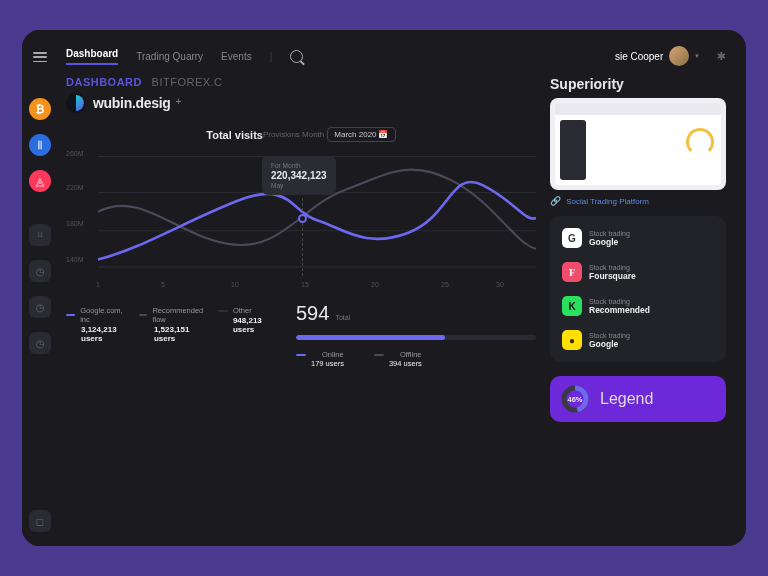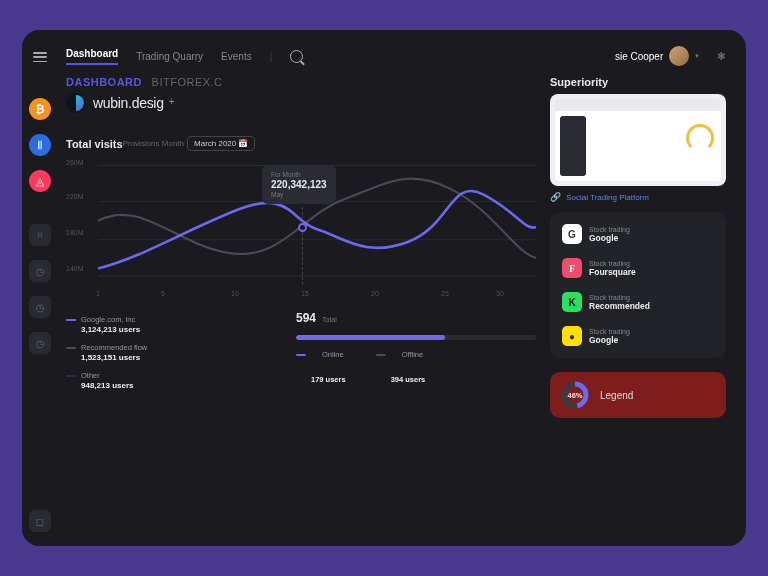--- a/index.html
+++ b/index.html
@@ -25,23 +25,23 @@
   .topnav .avatar{width:20px;height:20px;border-radius:50%;background:linear-gradient(135deg,#d4a574,#8b6f47)}
   .topnav .gear{color:#666;font-size:11px;cursor:pointer}
   .body{display:flex;gap:14px;flex:1;min-height:0}
   .left{flex:1;min-width:0;display:flex;flex-direction:column}
   .crumb{font-size:11px;letter-spacing:0.5px}
   .crumb .c1{color:#5a55e0;font-weight:600}
   .crumb .c2{color:#666;margin-left:6px}
   .brand{display:flex;align-items:center;gap:7px;margin-top:5px}
   .brand .logo{width:20px;height:20px;border-radius:50%;background:#0f1419;border:2px solid #0f1419;position:relative;overflow:hidden}
   .brand .logo::after{content:"";position:absolute;right:0;top:0;bottom:0;width:50%;background:linear-gradient(135deg,#1cc9d6,#5a55e0);border-radius:0 50% 50% 0}
-  .brand .name{font-size:14px;font-weight:400;letter-spacing:-0.3px}
+  .brand .name{font-size:14px;font-weight:700;letter-spacing:-0.3px}
   .brand .plus{color:#888;font-size:10px;margin-left:-2px;margin-top:-4px}
-  .chart-head{display:flex;align-items:center;justify-content:flex-start;margin-top:23px}
+  .chart-head{display:flex;align-items:center;justify-content:center;margin-top:14px}
   .chart-head h3{font-size:11px;font-weight:600}
   .chart-head .prov{font-size:8px;color:#666;display:flex;align-items:center;gap:3px}
   .chart-head .pill{border:1px solid #444;border-radius:4px;padding:2px 6px;color:#ccc;font-size:8px}
   .chart{position:relative;height:138px;margin-top:6px}
   .chart svg{width:100%;height:100%}
   .chart .ylab{position:absolute;left:0;font-size:7px;color:#555}
   .chart .xlab{position:absolute;bottom:-2px;font-size:7px;color:#555}
   .tooltip{position:absolute;left:196px;top:8px;background:#2b2b33;border-radius:6px;padding:6px 9px;font-size:7px}
   .tooltip .tl{color:#777;font-size:6.5px}
   .tooltip .tv{font-size:10px;font-weight:600;margin-top:1px}
@@ -50,57 +50,57 @@
   .vline{position:absolute;left:236px;top:50px;width:0;height:78px;border-left:1px dashed #444}
   .bottom{display:flex;gap:20px;margin-top:16px}
   .perp{flex:0 0 210px}
   .perp h3,.act h3{font-size:11px;font-weight:600;margin-bottom:10px}
   .perp-body{display:flex;gap:12px}
   .donut{position:relative;width:92px;height:92px}
   .donut svg{transform:rotate(-90deg)}
   .donut .center{position:absolute;inset:0;display:flex;flex-direction:column;align-items:center;justify-content:center}
   .donut .big{font-size:11.5px;font-weight:700}
   .donut .lab{font-size:7px;color:#888;margin-top:1px}
-  .legend{display:flex;flex-direction:column;gap:9px;font-size:7.5px;padding-top:4px}
+  .legend{display:flex;flex-direction:row;gap:9px;font-size:7.5px;padding-top:4px}
   .legend .row{display:flex;flex-direction:column;gap:1px}
   .legend .k{display:flex;align-items:center;gap:5px;color:#999}
   .legend .dash{width:10px;height:2px;border-radius:1px}
   .legend .v{color:#eee;font-weight:600;font-size:8px;padding-left:15px}
   .act{flex:1}
   .act .tot{display:flex;align-items:baseline;gap:6px;margin-bottom:10px}
-  .act .n{font-size:12px;font-weight:700}
+  .act .n{font-size:20px;font-weight:400}
   .act .t{font-size:7px;color:#777}
   .pbar{height:5px;background:#2a2a32;border-radius:3px;overflow:hidden;margin-bottom:10px}
   .pbar .fill{height:100%;width:62%;background:#6d68f0;border-radius:3px}
   .act .split{display:flex;gap:30px;font-size:7.5px}
   .act .split .col .k{display:flex;align-items:center;gap:16px;color:#999}
-  .act .split .col .v{color:#eee;font-weight:700;margin-top:16px;padding-left:15px}
+  .act .split .col .v{color:#eee;font-weight:400;margin-top:0;padding-left:15px}
   .right{width:176px;display:flex;flex-direction:column;gap:10px}
-  .right h4{font-size:11px;font-weight:700;margin-bottom:6px}
+  .right h4{font-size:14px;font-weight:700;margin-bottom:6px}
   .preview{height:92px;background:#f0f0f4;border-radius:8px;overflow:hidden;position:relative}
   .preview::before{content:"";position:absolute;inset:5px;background:linear-gradient(180deg,#e8e8ee 0 15%,#fff 15% 100%);border-radius:4px}
   .preview::after{content:"";position:absolute;left:10px;top:22px;width:26px;height:60px;background:#2a2a32;border-radius:3px}
   .preview .gauge{position:absolute;right:12px;top:30px;width:28px;height:28px;border:3px solid #f0c040;border-bottom-color:transparent;border-radius:50%}
   .plat{display:flex;align-items:center;gap:5px;font-size:8px;color:#5a8de0;margin-top:6px}
   .plat .ico{font-size:9px}
   .cards{background:#222229;border-radius:10px;padding:8px 8px;display:flex;flex-direction:column;gap:6px}
   .card{display:flex;align-items:center;gap:7px;padding:4px;border-radius:6px}
   .card .ic{width:20px;height:20px;border-radius:5px;display:flex;align-items:center;justify-content:center;font-size:10px;font-weight:700}
   .card .txt .t1{font-size:7px;color:#888}
   .card .txt .t2{font-size:8.5px;font-weight:600;color:#eee}
   .ic.g{background:#fff;color:#333}
   .ic.f{background:#f04d6d;color:#fff;font-family:serif}
   .ic.k{background:#2ae060;color:#111}
   .ic.y{background:#ffe000;color:#3a2a00}
   .income{margin-top:4px}
-  .income .row{background:#7f1d1d;border-radius:10px;padding:8px 10px;display:flex;align-items:center;gap:10px}
+  .income .row{background:#6d28d9;border-radius:10px;padding:8px 10px;display:flex;align-items:center;gap:10px}
   .minidonut{position:relative;width:30px;height:30px}
   .minidonut svg{transform:rotate(-90deg)}
   .minidonut .pc{position:absolute;inset:0;display:flex;align-items:center;justify-content:center;font-size:7.5px;font-weight:600}
-  .income .lg{font-size:10px;color:#ddd}
+  .income .lg{font-size:16px;color:#ddd}
 </style>
 </head>
 <body>
 
 <div class="app">
   <div class="rail">
     <div class="hamb">
         <span></span>
         <span></span>
         <span></span>

